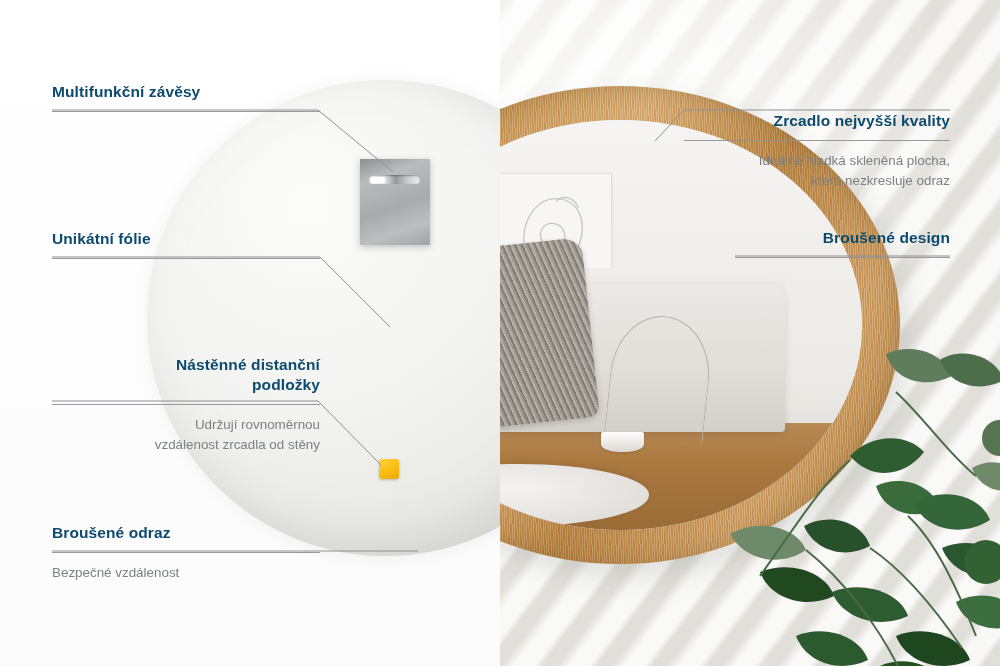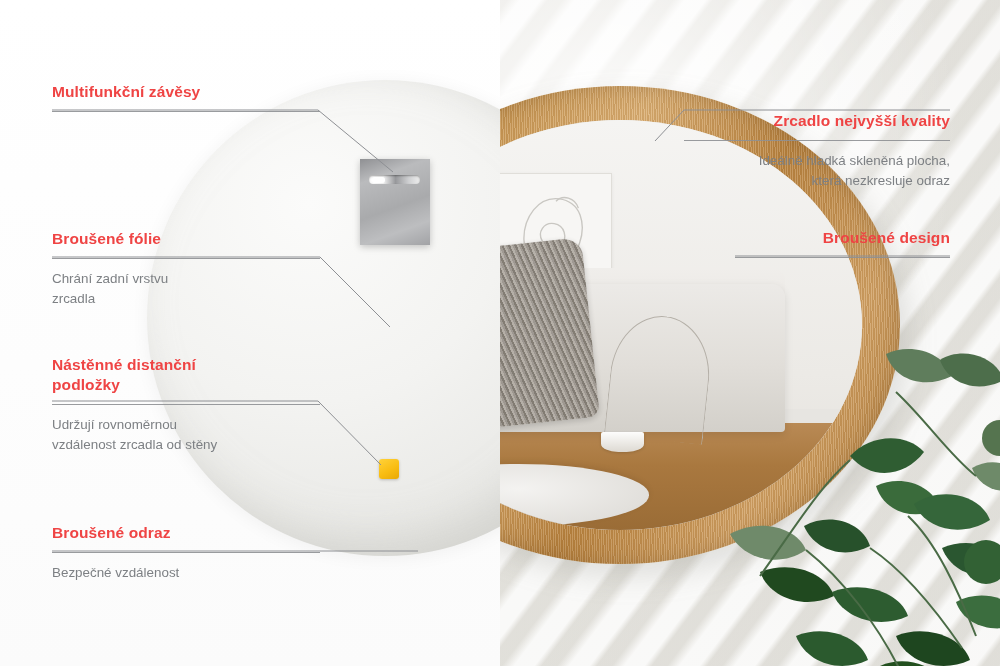--- a/index.html
+++ b/index.html
@@ -77,21 +77,21 @@
     background:linear-gradient(180deg,#fdfdfc 0%,#ddd9d2 100%);box-shadow:0 1px 3px rgba(0,0,0,.15);}
   .refl-art{position:absolute;left:23%;top:13%;width:25%;height:30%;
     background:#f7f6f4;border:1px solid #e0ded9;box-shadow:0 1px 4px rgba(0,0,0,.06);}
   .refl-art svg{position:absolute;inset:8%;width:84%;height:84%;}
 
   
   .foliage{position:absolute;right:-30px;bottom:-30px;width:330px;height:360px;pointer-events:none;}
 
   
   .callout{position:absolute;}
-  .co-title{font-size:15.5px;font-weight:700;color:#ef4444;letter-spacing:.1px;line-height:1.3;}
+  .co-title{font-size:15.5px;font-weight:700;color:#0c4a6e;letter-spacing:.1px;line-height:1.3;}
   .co-rule{height:1px;background:#8e9094;opacity:.9;margin-top:9px;}
   .co-desc{font-size:13.4px;color:#7d8084;line-height:1.45;margin-top:10px;}
   .right .co-title,.right .co-desc{text-align:right;}
 
   .leader{position:absolute;pointer-events:none;overflow:visible;}
   .leader path{fill:none;stroke:#8e9094;stroke-width:1;}
 </style>
 </head>
 <body>
 
@@ -181,26 +181,25 @@
     <path d="M655 141 L684 110 L950 110"></path>
     <path d="M735 256 L950 256"></path>
   </svg>
 
   <div class="callout left" style="left:52px;top:82px;width:268px;">
     <div class="co-title">Multifunkční závěsy</div>
     <div class="co-rule"></div>
   </div>
 
   <div class="callout left" style="left:52px;top:229px;width:268px;">
-    <div class="co-title">Broušené fólie</div>
-    <div class="co-rule"></div>
-    <div class="co-desc">Chrání zadní vrstvu<br>zrcadla</div>
-  </div>
-
-  <div class="callout left" style="left:52px;top:355px;width:268px;">
+    <div class="co-title">Unikátní fólie</div>
+    <div class="co-rule"></div>
+  </div>
+
+  <div class="callout left" style="left:52px;top:355px;width:268px;text-align:right;">
     <div class="co-title">Nástěnné distanční<br>podložky</div>
     <div class="co-rule"></div>
     <div class="co-desc">Udržují rovnoměrnou<br>vzdálenost zrcadla od stěny</div>
   </div>
 
   <div class="callout left" style="left:52px;top:523px;width:268px;">
     <div class="co-title">Broušené odraz</div>
     <div class="co-rule"></div>
     <div class="co-desc">Bezpečné vzdálenost</div>
   </div>

